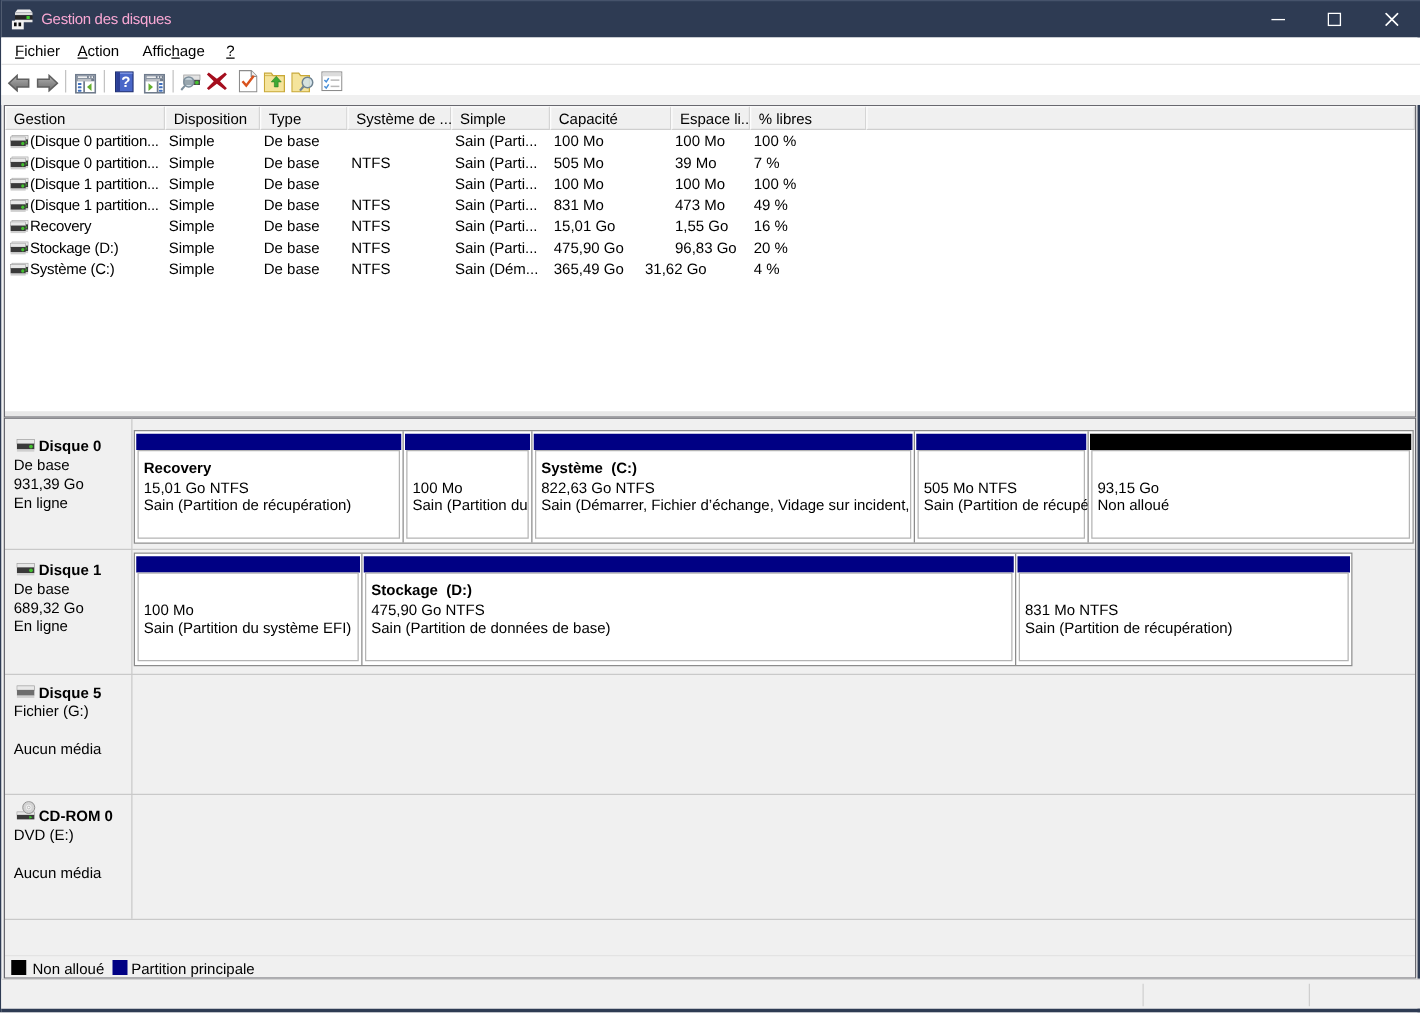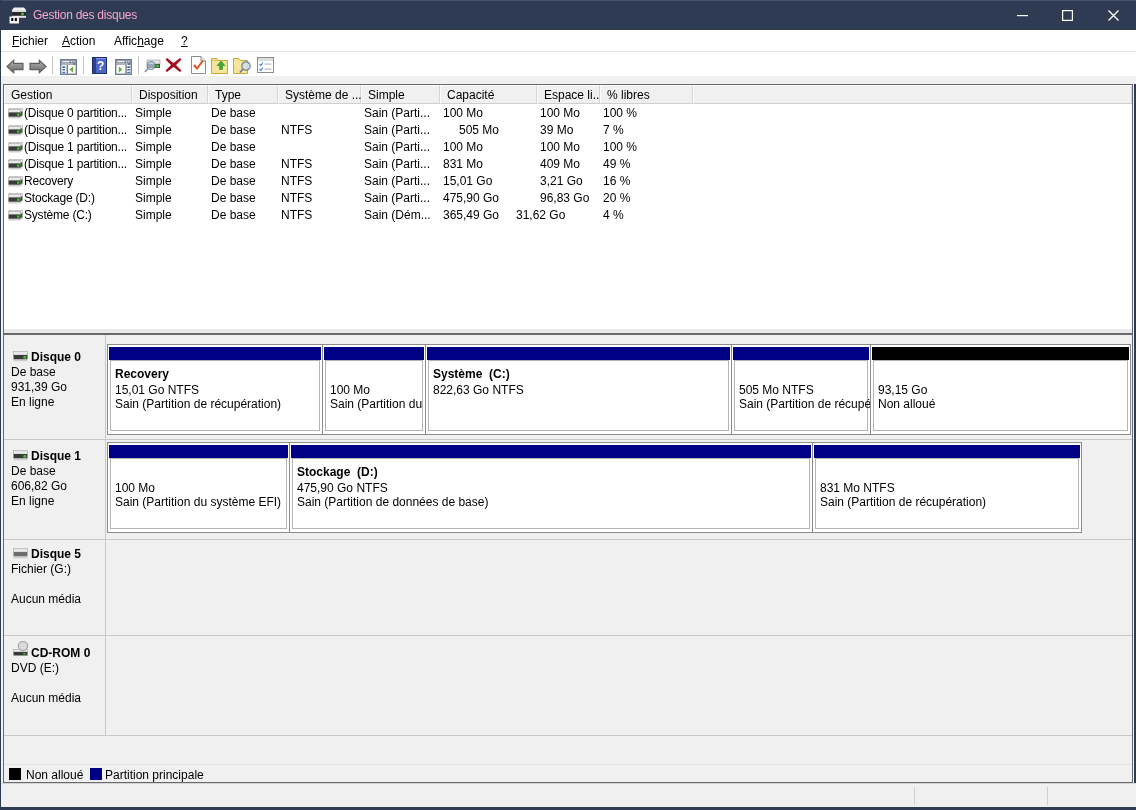--- a/index.html
+++ b/index.html
@@ -240,21 +240,21 @@
         <svg width="14" height="10" viewBox="0 0 14 10" style="position:absolute;left:5px;top:40px;top:3px">
           <rect x="0.5" y="0.5" width="13" height="3.2" fill="#e8e8e8" stroke="#9a9a9a" stroke-width="0.5"></rect>
           <rect x="0.5" y="3.6" width="13" height="4.2" fill="#3a3a3a"></rect>
           <rect x="0.5" y="7.8" width="13" height="1.7" fill="#cfcfcf"></rect>
           <circle cx="11" cy="5.7" r="1.4" fill="#43c02f"></circle>
         </svg>
         <div class="lcell" style="left:131px;width:70px">Simple</div>
         <div class="lcell" style="left:207px;width:64px">De base</div>
         <div class="lcell" style="left:277px;width:77px">NTFS</div>
         <div class="lcell" style="left:360px;width:73px">Sain (Parti...</div>
-        <div class="lcell" style="left:455px;width:91px">505 Mo</div>
+        <div class="lcell" style="left:439px;width:91px">505 Mo</div>
         <div class="lcell" style="left:536px;width:57px">39 Mo</div>
         <div class="lcell" style="left:599px;width:87px">7 %</div>
       </div>
       <div class="lrow" style="top:54px">
         <div class="lcell" style="left:20px;width:110px;letter-spacing:-0.2px">(Disque 1 partition...</div>
         <svg width="14" height="10" viewBox="0 0 14 10" style="position:absolute;left:5px;top:57px;top:3px">
           <rect x="0.5" y="0.5" width="13" height="3.2" fill="#e8e8e8" stroke="#9a9a9a" stroke-width="0.5"></rect>
           <rect x="0.5" y="3.6" width="13" height="4.2" fill="#3a3a3a"></rect>
           <rect x="0.5" y="7.8" width="13" height="1.7" fill="#cfcfcf"></rect>
           <circle cx="11" cy="5.7" r="1.4" fill="#43c02f"></circle>
@@ -273,37 +273,37 @@
           <rect x="0.5" y="0.5" width="13" height="3.2" fill="#e8e8e8" stroke="#9a9a9a" stroke-width="0.5"></rect>
           <rect x="0.5" y="3.6" width="13" height="4.2" fill="#3a3a3a"></rect>
           <rect x="0.5" y="7.8" width="13" height="1.7" fill="#cfcfcf"></rect>
           <circle cx="11" cy="5.7" r="1.4" fill="#43c02f"></circle>
         </svg>
         <div class="lcell" style="left:131px;width:70px">Simple</div>
         <div class="lcell" style="left:207px;width:64px">De base</div>
         <div class="lcell" style="left:277px;width:77px">NTFS</div>
         <div class="lcell" style="left:360px;width:73px">Sain (Parti...</div>
         <div class="lcell" style="left:439px;width:91px">831 Mo</div>
-        <div class="lcell" style="left:536px;width:57px">409 Mo</div>
+        <div class="lcell" style="left:536px;width:57px">473 Mo</div>
         <div class="lcell" style="left:599px;width:87px">49 %</div>
       </div>
       <div class="lrow" style="top:88px">
         <div class="lcell" style="left:20px;width:110px;letter-spacing:-0.2px">Recovery</div>
         <svg width="14" height="10" viewBox="0 0 14 10" style="position:absolute;left:5px;top:91px;top:3px">
           <rect x="0.5" y="0.5" width="13" height="3.2" fill="#e8e8e8" stroke="#9a9a9a" stroke-width="0.5"></rect>
           <rect x="0.5" y="3.6" width="13" height="4.2" fill="#3a3a3a"></rect>
           <rect x="0.5" y="7.8" width="13" height="1.7" fill="#cfcfcf"></rect>
           <circle cx="11" cy="5.7" r="1.4" fill="#43c02f"></circle>
         </svg>
         <div class="lcell" style="left:131px;width:70px">Simple</div>
         <div class="lcell" style="left:207px;width:64px">De base</div>
         <div class="lcell" style="left:277px;width:77px">NTFS</div>
         <div class="lcell" style="left:360px;width:73px">Sain (Parti...</div>
         <div class="lcell" style="left:439px;width:91px">15,01 Go</div>
-        <div class="lcell" style="left:536px;width:57px">3,21 Go</div>
+        <div class="lcell" style="left:536px;width:57px">1,55 Go</div>
         <div class="lcell" style="left:599px;width:87px">16 %</div>
       </div>
       <div class="lrow" style="top:105px">
         <div class="lcell" style="left:20px;width:110px;letter-spacing:-0.2px">Stockage (D:)</div>
         <svg width="14" height="10" viewBox="0 0 14 10" style="position:absolute;left:5px;top:108px;top:3px">
           <rect x="0.5" y="0.5" width="13" height="3.2" fill="#e8e8e8" stroke="#9a9a9a" stroke-width="0.5"></rect>
           <rect x="0.5" y="3.6" width="13" height="4.2" fill="#3a3a3a"></rect>
           <rect x="0.5" y="7.8" width="13" height="1.7" fill="#cfcfcf"></rect>
           <circle cx="11" cy="5.7" r="1.4" fill="#43c02f"></circle>
         </svg>
@@ -396,21 +396,21 @@
       </div>
       <div class="dlabel" style="top:114px;height:90px">
         <svg width="15" height="11" viewBox="0 0 14 10" style="position:absolute;left:9px;top:1px">
           <rect x="0.5" y="0.5" width="13" height="3.2" fill="#e8e8e8" stroke="#9a9a9a" stroke-width="0.5"></rect>
           <rect x="0.5" y="3.6" width="13" height="4.2" fill="#3a3a3a"></rect>
           <rect x="0.5" y="7.8" width="13" height="1.7" fill="#cfcfcf"></rect>
           <circle cx="11" cy="5.7" r="1.4" fill="#43c02f"></circle>
         </svg>
         <div class="dline dtitle" style="left:27px;top:0px">Disque 1</div>
         <div class="dline" style="top:15px">De base</div>
-        <div class="dline" style="top:30px">606,82 Go</div>
+        <div class="dline" style="top:30px">689,32 Go</div>
         <div class="dline" style="top:45px">En ligne</div>
       </div>
       <div class="dlabel" style="top:212px;height:90px">
         <svg width="15" height="11" viewBox="0 0 14 10" style="position:absolute;left:9px;top:1px">
           <rect x="0.5" y="0.5" width="13" height="3.2" fill="#e8e8e8" stroke="#9a9a9a" stroke-width="0.5"></rect>
           <rect x="0.5" y="3.6" width="13" height="4.2" fill="#6d6d6d"></rect>
           <rect x="0.5" y="7.8" width="13" height="1.7" fill="#cfcfcf"></rect>
         </svg>
         <div class="dline dtitle" style="left:27px;top:0px">Disque 5</div>
         <div class="dline" style="top:15px">Fichier (G:)</div>
@@ -441,20 +441,21 @@
           <div class="bar"></div>
           <div class="inner"></div>
           <div class="bt" style="top:38px">100 Mo</div>
           <div class="bt" style="top:52px">Sain (Partition du système EFI)</div>
         </div>
         <div class="blk bsep" style="left:318px;width:306px">
           <div class="bar"></div>
           <div class="inner"></div>
           <div class="bt" style="top:22px;font-weight:bold">Système&nbsp; (C:)</div>
           <div class="bt" style="top:38px">822,63 Go NTFS</div>
+          <div class="bt" style="top:52px">Sain (Démarrer, Fichier d’échange, Vidage sur incident,</div>
         </div>
         <div class="blk bsep" style="left:624px;width:139px">
           <div class="bar"></div>
           <div class="inner"></div>
           <div class="bt" style="top:38px">505 Mo NTFS</div>
           <div class="bt" style="top:52px">Sain (Partition de récupération)</div>
         </div>
         <div class="blk" style="left:763px;width:259px">
           <div class="bar unalloc"></div>
           <div class="inner"></div>

